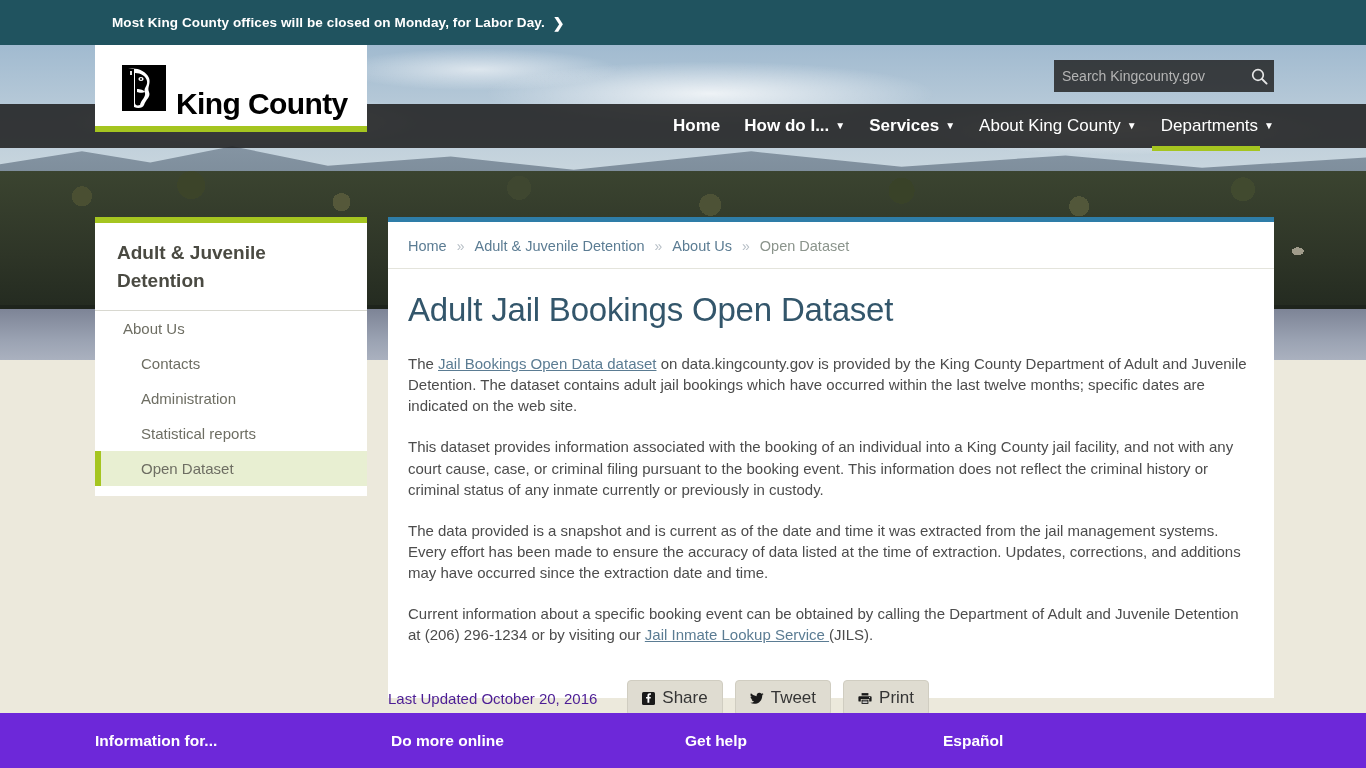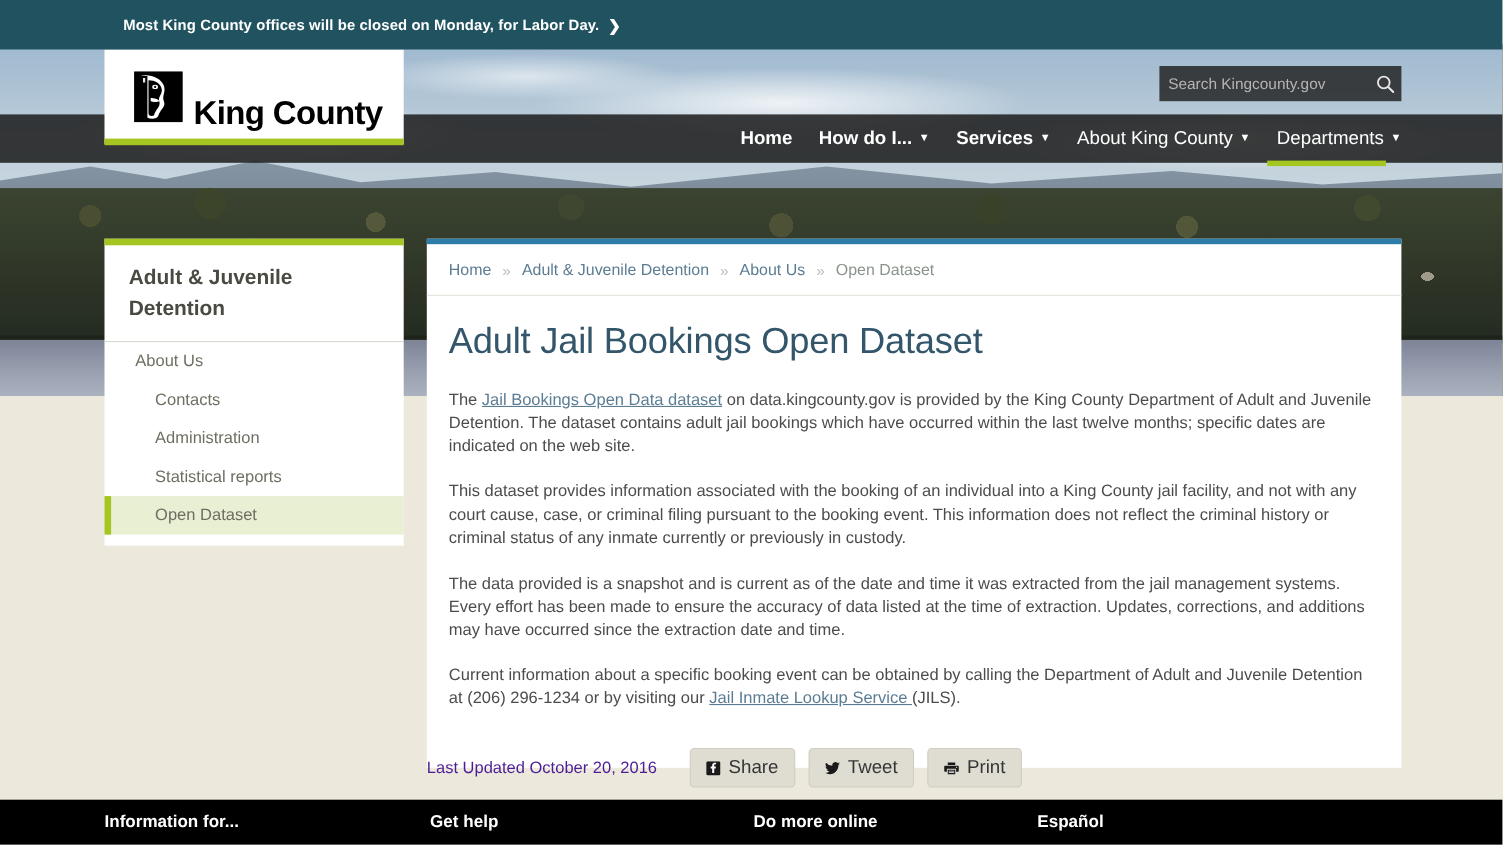--- a/index.html
+++ b/index.html
@@ -211,22 +211,22 @@
     background: #dfdcd1; border: 1px solid #d0cdc1;
     border-radius: 4px; padding: 7px 14px;
     font-size: 17px; color: #353535; cursor: pointer; margin-right: 12px;
     font-family: "Liberation Sans", sans-serif;
   }
   .share-btn:last-child { margin-right: 0; }
   .share-btn svg { display:block; }
 
   
   #footer {
-    position: absolute; left: 0; bottom: 0; width: 1366px; height: 41px;
-    background: #000000; z-index: 15;
+    position: absolute; left: 0; bottom: 0; width: 1366px; height: 55px;
+    background: #6d28d9; z-index: 15;
   }
   #footer-inner {
     position: relative; height: 100%; margin: 0 95px;
     display: flex; align-items: center;
   }
   .footer-col {
     color: #ffffff; font-size: 15.5px; font-weight: bold; cursor: pointer;
   }
   .footer-col:nth-child(1) { width: 296px; }
   .footer-col:nth-child(2) { width: 294px; }
@@ -385,19 +385,19 @@
           <circle cx="11.6" cy="5.6" r=".55" fill="#ffffff"></circle>
         </svg>
       </span>
       <span>Print</span>
     </button>
   </div>
 
   <div id="footer">
     <div id="footer-inner">
       <div class="footer-col">Information for...</div>
+      <div class="footer-col">Do more online</div>
       <div class="footer-col">Get help</div>
-      <div class="footer-col">Do more online</div>
       <div class="footer-col">Español</div>
     </div>
   </div>
 
 </div>
 
 </body></html>

